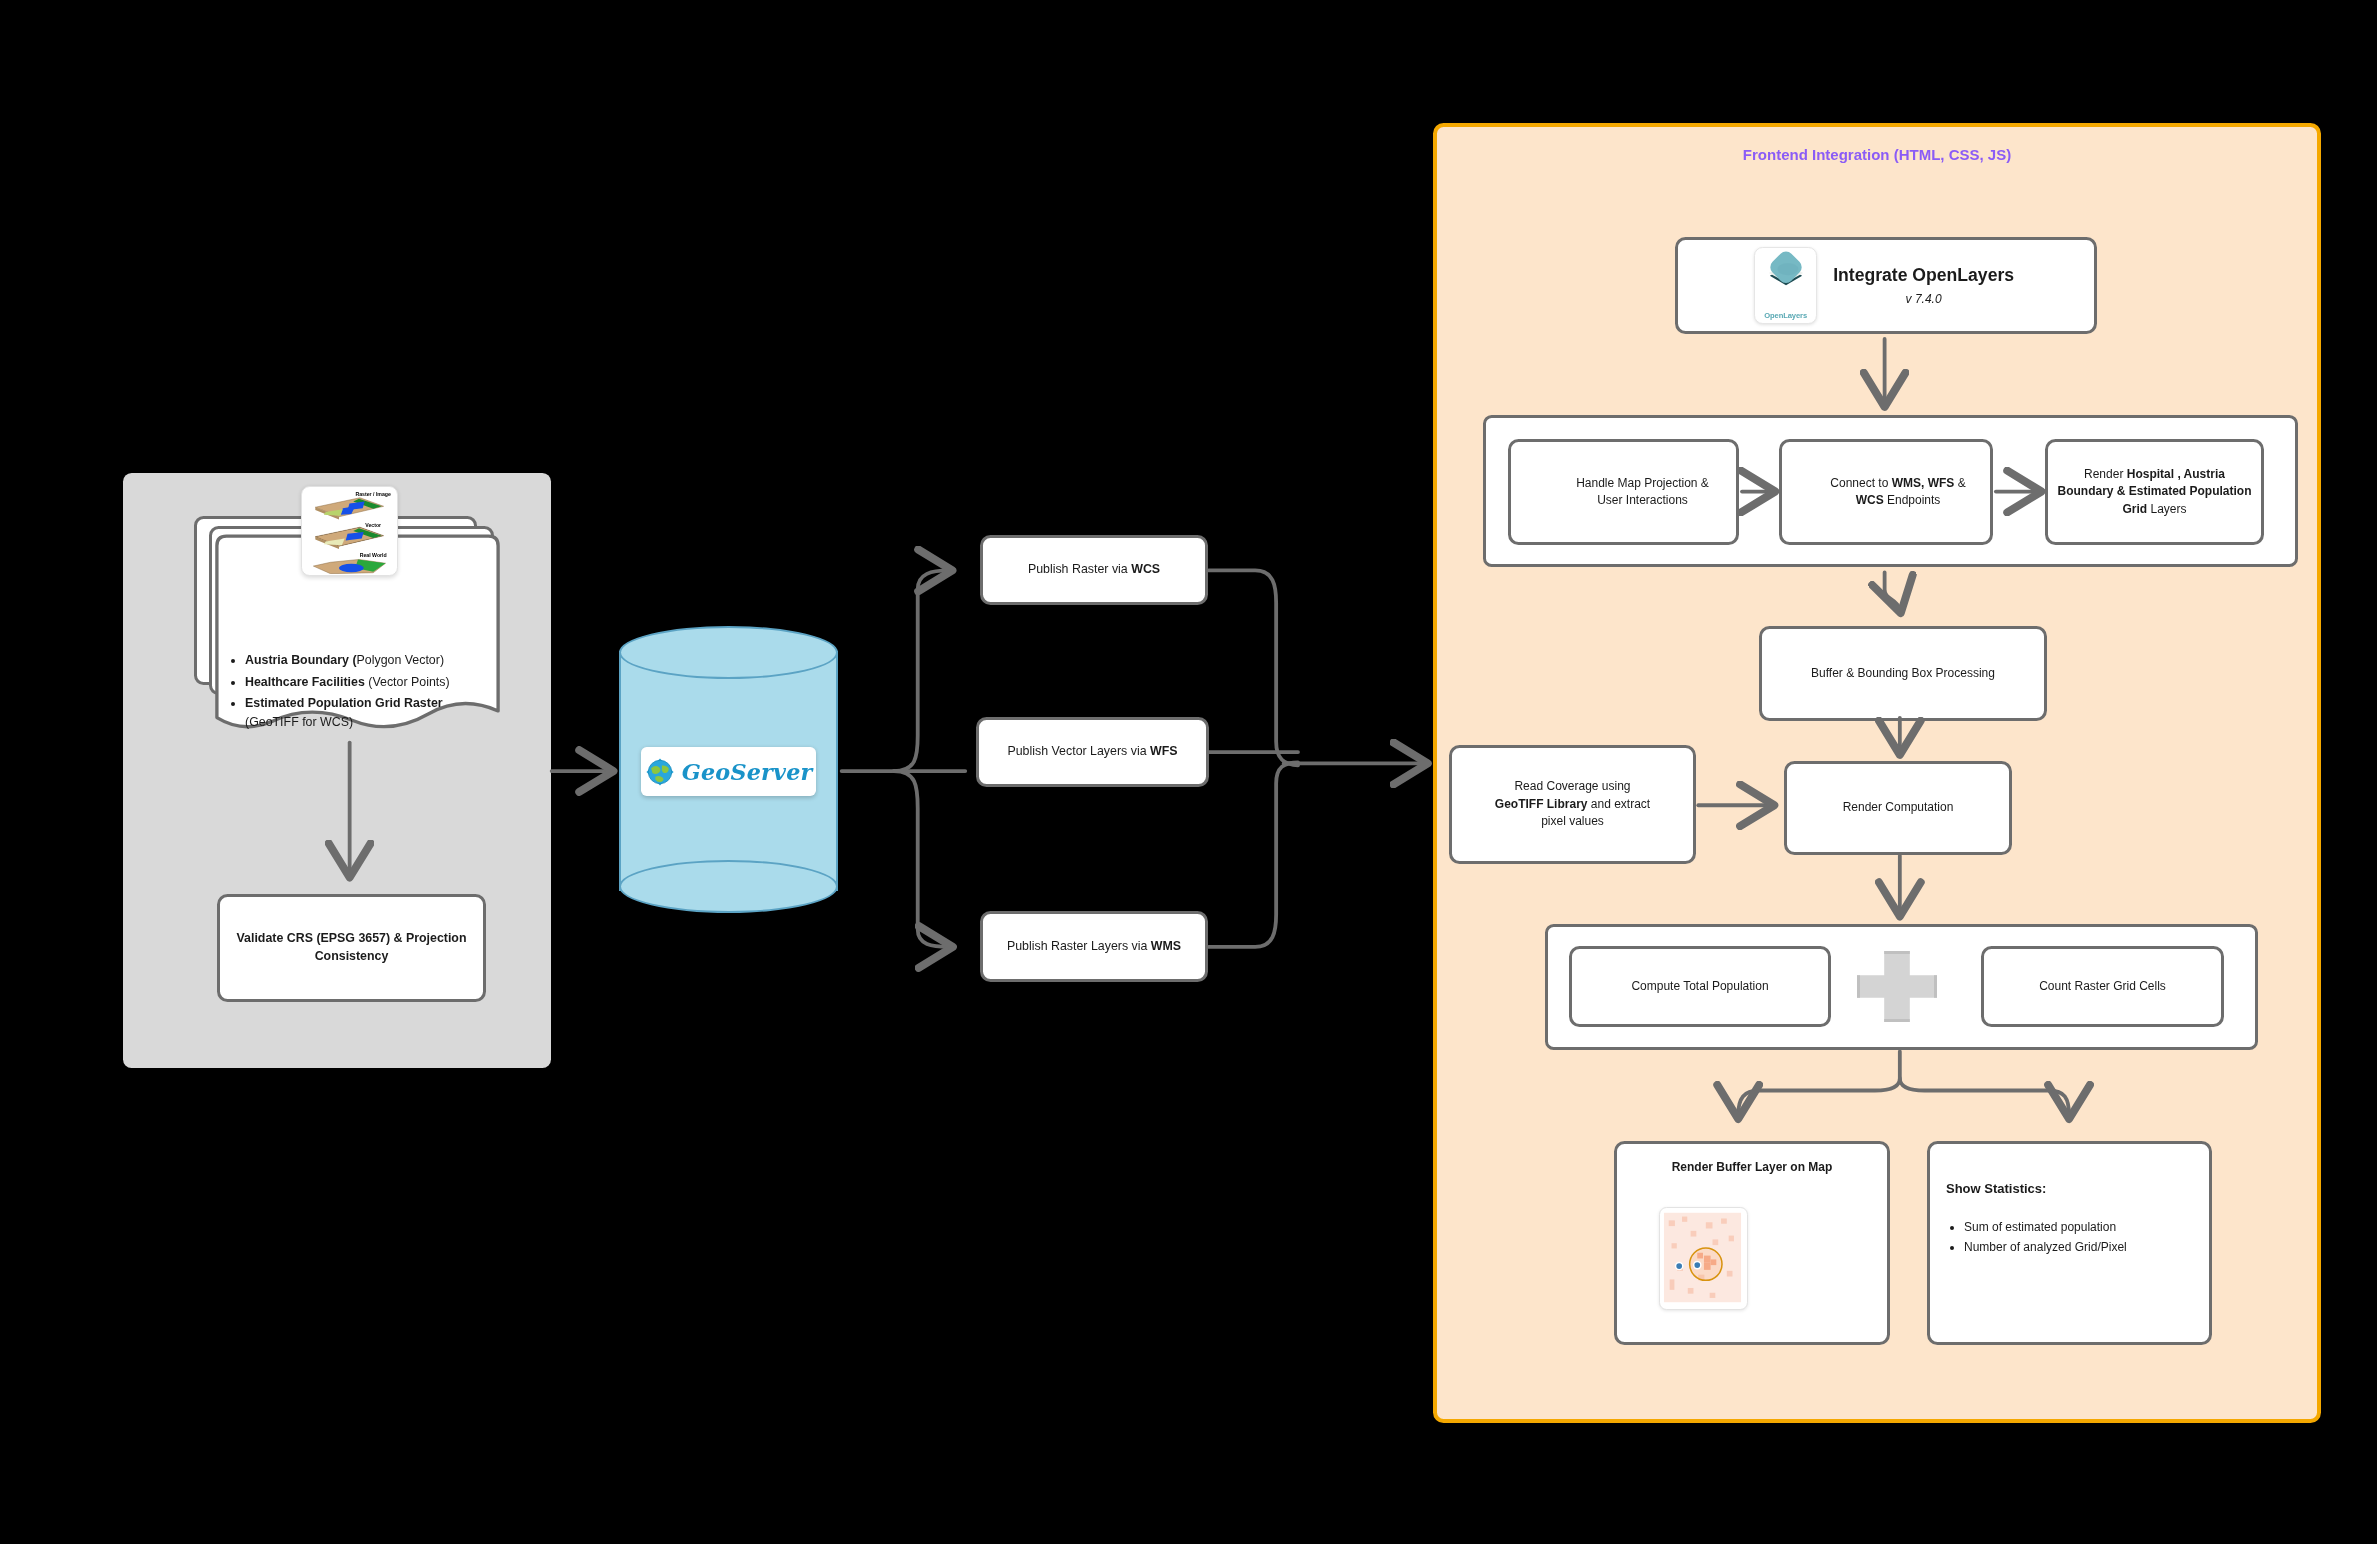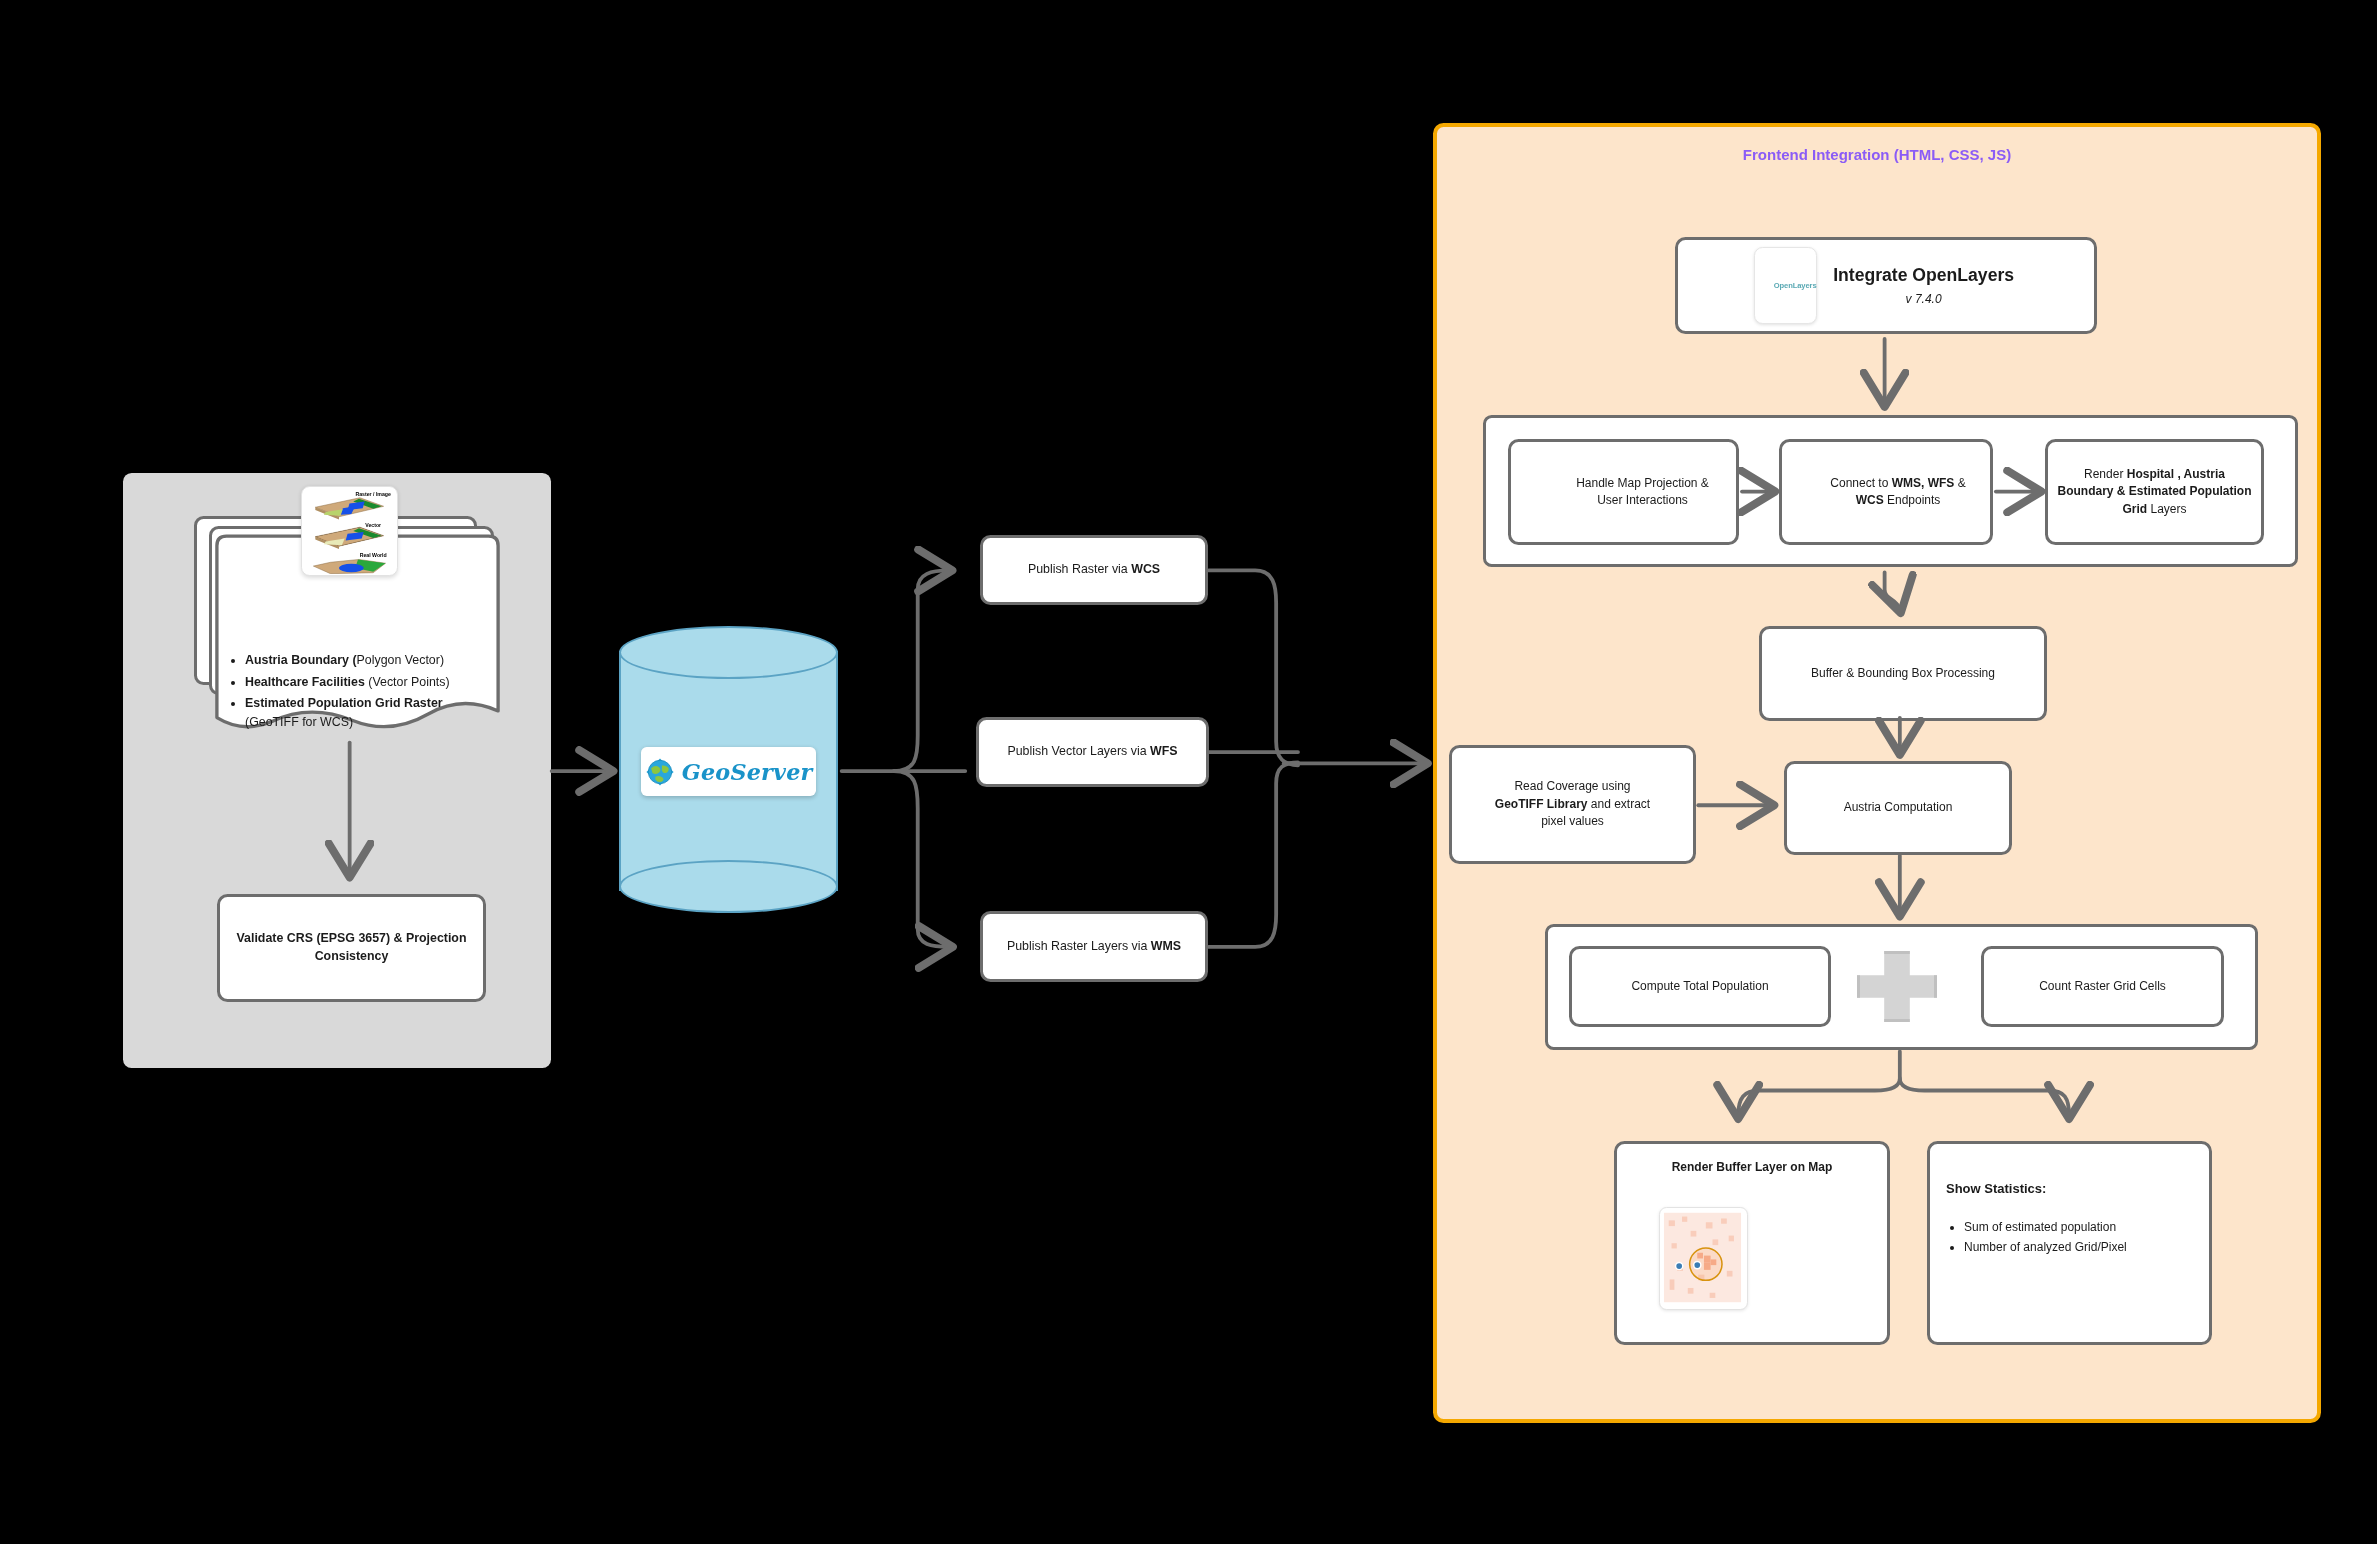--- a/index.html
+++ b/index.html
@@ -94,21 +94,21 @@
   #frontend-title{
     position:absolute;left:1433px;top:146px;width:888px;text-align:center;
     font-size:15px;font-weight:700;color:#8b5cf6;
   }
 
   #ol-box{left:1675px;top:237px;width:422px;height:97px;}
   #ol-inner{display:flex;align-items:center;gap:16px;padding-left:4.8px;}
   #ol-logo{
     width:61px;height:75px;background:#fff;border:1px solid #e6e6e6;border-radius:8.6px;
     box-shadow:0 1px 3.3px rgba(0,0,0,.12);
-    display:flex;flex-direction:row;align-items:center;justify-content:center;gap:19px;
+    display:flex;flex-direction:column;align-items:center;justify-content:center;gap:19px;
   }
   #ol-logo .ol-word{font-size:7.6px;font-weight:700;color:#5aa9b4;letter-spacing:-0.1px;}
   #ol-text{display:flex;flex-direction:column;align-items:center;}
   #ol-name{font-size:17.6px;font-weight:700;}
   #ol-version{font-size:12px;font-style:italic;margin-top:2.9px;}
 
   
   #stage-group{
     left:1483px;top:415px;width:815px;height:152px;
     background:#fff;border:3.3px solid #6d6d6d;border-radius:8.6px;box-sizing:border-box;
@@ -267,21 +267,21 @@
 
 <div class="node" id="buffer-box">
   <div class="txt">Buffer &amp; Bounding Box Processing</div>
 </div>
 
 <div class="node" id="readcov-box">
   <div class="txt"><span>Read Coverage using</span><br><b>GeoTIFF Library</b><span> and extract</span><br><span>pixel values</span></div>
 </div>
 
 <div class="node" id="result-box">
-  <div class="txt">Austria Computation</div>
+  <div class="txt">Render Computation</div>
 </div>
 
 <div class="abs" id="compute-group"></div>
 <div class="node" id="compute-pop">
   <div class="txt">Compute Total Population</div>
 </div>
 <div id="plus-shape"></div>
 <div class="node" id="count-cells">
   <div class="txt">Count Raster Grid Cells</div>
 </div>

